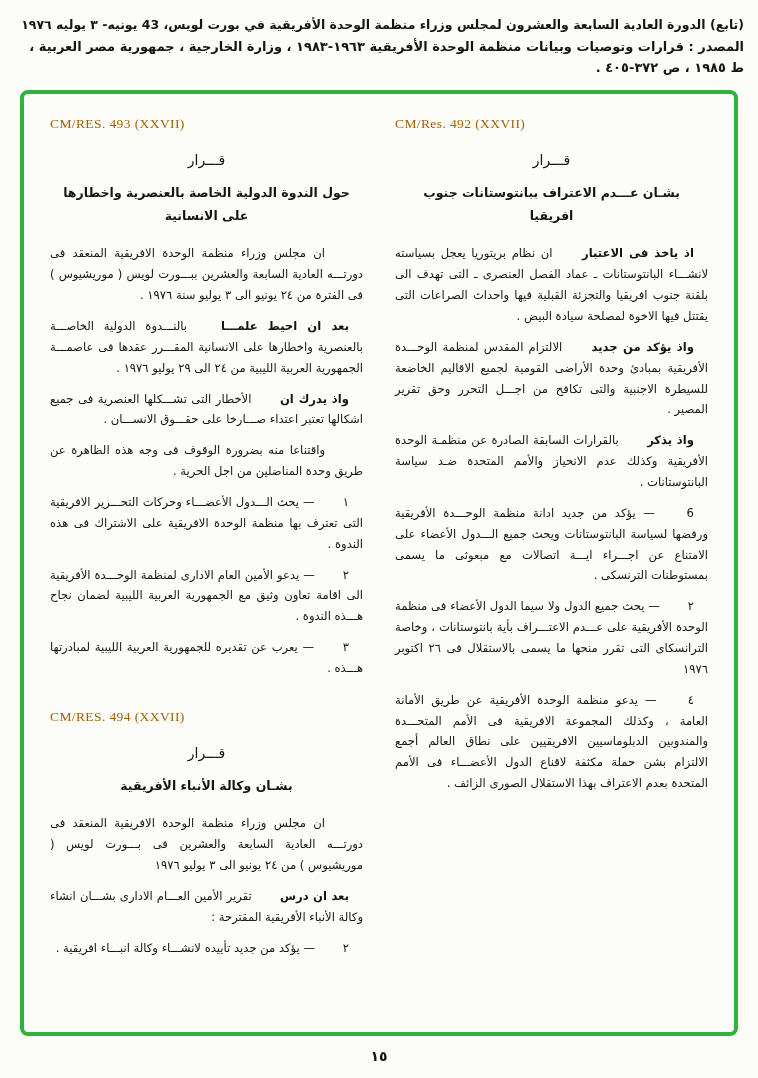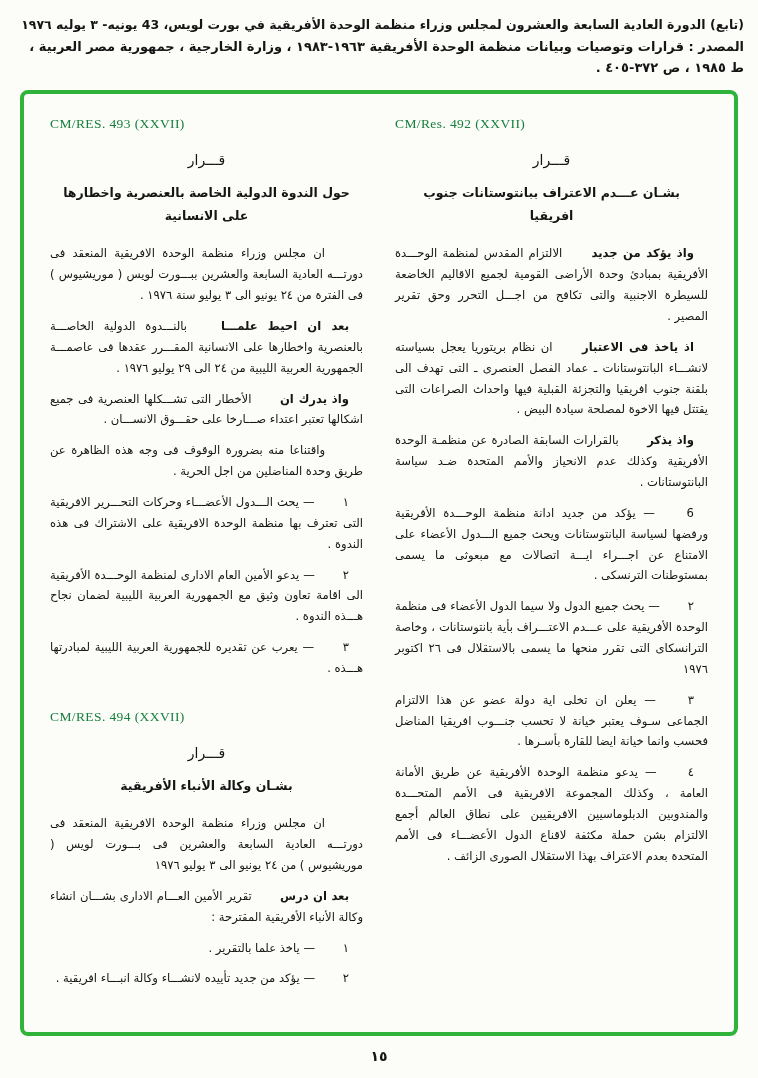--- a/index.html
+++ b/index.html
@@ -50,21 +50,21 @@
     flex: 1 1 0;
     min-width: 0;
   }
   
   .res-id {
     direction: ltr;
     text-align: left;
     font-family: "Liberation Serif", serif;
     font-size: 13.5px;
     letter-spacing: 0.4px;
-    color: #15803d;
+    color: #a16207;
     margin-bottom: 20px;
   }
   .res-heading {
     text-align: center;
     font-weight: normal;
     font-size: 14px;
     margin: 0 0 14px 0;
   }
   .res-subtitle {
     text-align: center;
@@ -102,26 +102,25 @@
   </header>
 
   <div class="green-box">
     <div class="columns">
 
       <section class="col">
         <article class="res-block">
           <div class="res-id">CM/Res. 492 (XXVII)</div>
           <div class="res-heading">قـــرار</div>
           <div class="res-subtitle">بشـان عـــدم الاعتراف ببانتوستانات جنوب افريقيا</div>
+          <p class="para"><b class="lead">اذ ياخذ فى الاعتبار</b><span> ان نظام بريتوريا يعجل بسياسته لانشـــاء البانتوستانات ـ عماد الفصل العنصرى ـ التى تهدف الى بلقنة جنوب افريقيا والتجزئة القبلية فيها واحداث الصراعات التى يقتتل فيها الاخوة لمصلحة سيادة البيض .</span></p>
           <p class="para"><b class="lead">واذ يؤكد من جديد</b><span> الالتزام المقدس لمنظمة الوحـــدة الأفريقية بمبادئ وحدة الأراضى القومية لجميع الاقاليم الخاضعة للسيطرة الاجنبية والتى تكافح من اجـــل التحرر وحق تقرير المصير .</span></p>
-          <p class="para"><b class="lead">اذ ياخذ فى الاعتبار</b><span> ان نظام بريتوريا يعجل بسياسته لانشـــاء البانتوستانات ـ عماد الفصل العنصرى ـ التى تهدف الى بلقنة جنوب افريقيا والتجزئة القبلية فيها واحداث الصراعات التى يقتتل فيها الاخوة لمصلحة سيادة البيض .</span></p>
           <p class="para"><b class="lead">واذ يذكر</b><span> بالقرارات السابقة الصادرة عن منظمـة الوحدة الأفريقية وكذلك عدم الانحياز والأمم المتحدة ضـد سياسة البانتوستانات .</span></p>
           <p class="para"><b class="lead"></b><span>6 — يؤكد من جديد ادانة منظمة الوحـــدة الأفريقية ورفضها لسياسة البانتوستانات ويحث جميع الـــدول الأعضاء على الامتناع عن اجـــراء ايـــة اتصالات مع مبعوثى ما يسمى بمستوطنات الترنسكى .</span></p>
           <p class="para"><b class="lead"></b><span>٢ — يحث جميع الدول ولا سيما الدول الأعضاء فى منظمة الوحدة الأفريقية على عـــدم الاعتـــراف بأية بانتوستانات ، وخاصة الترانسكاى التى تقرر منحها ما يسمى بالاستقلال فى ٢٦ اكتوبر ١٩٧٦</span></p>
-          <p class="para"><b class="lead"></b><span>٣ — يعلن ان تخلى اية دولة عضو عن هذا الالتزام الجماعى سـوف يعتبر خيانة لا تحسب جنـــوب افريقيا المناضل فحسب وانما خيانة ايضا للقارة بأسـرها .</span></p>
           <p class="para"><b class="lead"></b><span>٤ — يدعو منظمة الوحدة الأفريقية عن طريق الأمانة العامة ، وكذلك المجموعة الافريقية فى الأمم المتحـــدة والمندوبين الدبلوماسيين الافريقيين على نطاق العالم أجمع الالتزام بشن حملة مكثفة لاقناع الدول الأعضـــاء فى الأمم المتحدة بعدم الاعتراف بهذا الاستقلال الصورى الزائف .</span></p>
         </article>
       </section>
 
       <section class="col">
         <article class="res-block">
           <div class="res-id">CM/RES. 493 (XXVII)</div>
           <div class="res-heading">قـــرار</div>
           <div class="res-subtitle">حول الندوة الدولية الخاصة بالعنصرية واخطارها على الانسانية</div>
           <p class="para"><b class="lead"></b><span>ان مجلس وزراء منظمة الوحدة الافريقية المنعقد فى دورتـــه العادية السابعة والعشرين ببـــورت لويس ( موريشيوس ) فى الفترة من ٢٤ يونيو الى ٣ يوليو سنة ١٩٧٦ .</span></p>
@@ -132,21 +131,20 @@
           <p class="para"><b class="lead"></b><span>٢ — يدعو الأمين العام الادارى لمنظمة الوحـــدة الأفريقية الى اقامة تعاون وثيق مع الجمهورية العربية الليبية لضمان نجاح هـــذه الندوة .</span></p>
           <p class="para"><b class="lead"></b><span>٣ — يعرب عن تقديره للجمهورية العربية الليبية لمبادرتها هـــذه .</span></p>
         </article>
 
         <article class="res-block">
           <div class="res-id">CM/RES. 494 (XXVII)</div>
           <div class="res-heading">قـــرار</div>
           <div class="res-subtitle">بشـان وكالة الأنباء الأفريقية</div>
           <p class="para"><b class="lead"></b><span>ان مجلس وزراء منظمة الوحدة الافريقية المنعقد فى دورتـــه العادية السابعة والعشرين فى بـــورت لويس ( موريشيوس ) من ٢٤ يونيو الى ٣ يوليو ١٩٧٦</span></p>
           <p class="para"><b class="lead">بعد ان درس</b><span> تقرير الأمين العـــام الادارى بشـــان انشاء وكالة الأنباء الأفريقية المقترحة :</span></p>
-          <p class="para"><b class="lead"></b><span>١ — ياخذ علما بالتقرير .</span></p>
           <p class="para"><b class="lead"></b><span>٢ — يؤكد من جديد تأييده لانشـــاء وكالة انبـــاء افريقية .</span></p>
         </article>
       </section>
 
     </div>
   </div>
 
   <footer class="page-number">١٥</footer>
 
 </div>

